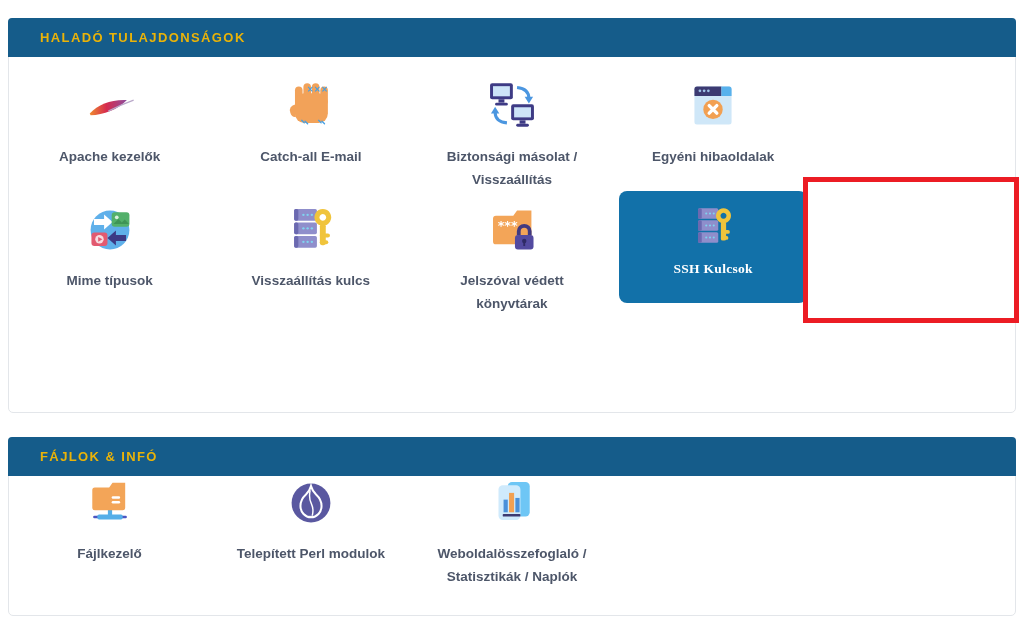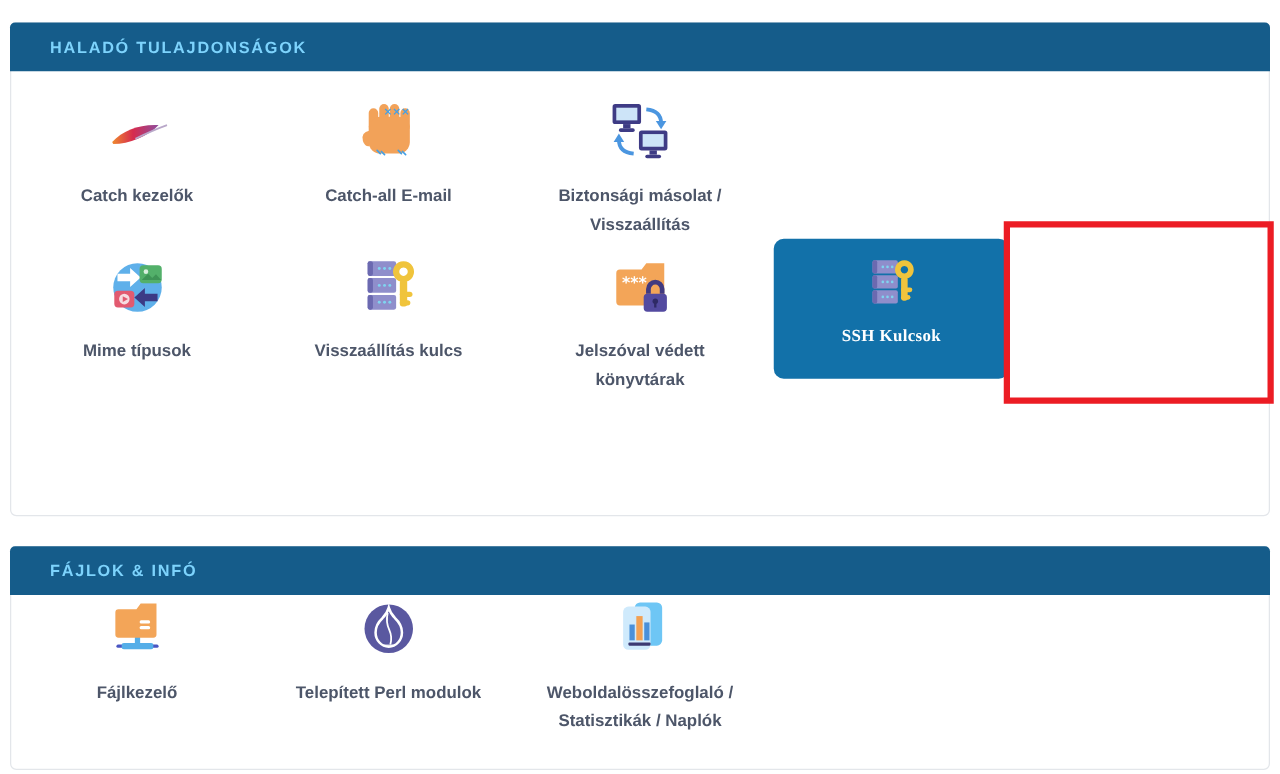--- a/index.html
+++ b/index.html
@@ -4,21 +4,21 @@
 <style>
   * { margin: 0; padding: 0; box-sizing: border-box; }
   html, body { width: 1024px; height: 619px; background: #ffffff; overflow: hidden;
     font-family: "Liberation Sans", "DejaVu Sans", sans-serif; }
   .stage { position: relative; width: 1024px; height: 619px; background: #fff; }
 
   .panel { position: absolute; left: 8px; width: 1008px; border: 1px solid #e3e6ea;
     border-radius: 5px; background: #fff; }
   .panel-header { height: 39px; background: #155c8a; border-radius: 4px 4px 0 0;
     display: flex; align-items: center; padding-left: 32px; margin: -1px -1px 0 -1px; }
-  .panel-title { color: #7dd3fc; font-size: 13px; font-weight: bold; letter-spacing: 1.4px; }
+  .panel-title { color: #eab308; font-size: 13px; font-weight: bold; letter-spacing: 1.4px; }
 
   .grid { display: grid; grid-template-columns: repeat(5, 1fr); }
   .cell { display: flex; flex-direction: column; align-items: center; cursor: pointer; }
   .icon-box { width: 56px; height: 54px; display: flex; align-items: center; justify-content: center; }
   .tile-label { margin-top: 12px; font-size: 13.5px; font-weight: bold; color: #4d5669;
     text-align: center; line-height: 23px; max-width: 172px; }
 
   
   .row1 .cell { padding-top: 22px; height: 118px; }
   .row2 .cell { padding-top: 28px; height: 130px; }
@@ -56,21 +56,21 @@
                 <linearGradient id="gFeather" x1="0" y1="0" x2="1" y2="0">
               <stop offset="0" stop-color="#ef8a2e"></stop>
                   <stop offset="0.45" stop-color="#d62b4e"></stop>
                   <stop offset="1" stop-color="#8e4d9e"></stop>
             </linearGradient>
               </defs>
             <path d="M8 41 C18 30 34 24 52 25 C42 36 24 43 9 43 Z" fill="url(#gFeather)"></path>
             <path d="M30 38 C38 34 46 30 60 25" stroke="#b9a8c9" stroke-width="1.6" fill="none"></path>
           </svg>
         </div>
-        <div class="tile-label">Catch kezelők</div>
+        <div class="tile-label">Apache kezelők</div>
       </div>
 
       <div class="cell">
         <div class="icon-box">
           <svg width="56" height="54" viewBox="0 0 64 64">
             <g fill="#f2a259">
               <rect x="13" y="9" width="9" height="22" rx="4.5"></rect>
               <rect x="23" y="5" width="9" height="22" rx="4.5"></rect>
               <rect x="33" y="5" width="9" height="22" rx="4.5"></rect>
               <rect x="43" y="9" width="9" height="22" rx="4.5"></rect>
@@ -102,20 +102,37 @@
             <path d="M38 10 C48 11 52 16 52 23" stroke="#4b96e0" stroke-width="3.6" fill="none"></path>
             <path d="M47 21 h10 l-5 8 z" fill="#4b96e0"></path>
             <path d="M26 52 C16 51 12 46 12 39" stroke="#4b96e0" stroke-width="3.6" fill="none"></path>
             <path d="M7 41 h10 l-5 -8 z" fill="#4b96e0"></path>
           </svg>
         </div>
         <div class="tile-label">Biztonsági másolat / Visszaállítás</div>
       </div>
 
 
+      <div class="cell">
+        <div class="icon-box">
+          <svg width="56" height="54" viewBox="0 0 64 64">
+            <rect x="10" y="9" width="44" height="45" rx="3" fill="#cfe7f8"></rect>
+            <path d="M10 12 a3 3 0 0 1 3 -3 h29 v11 H10 z" fill="#3c3a72"></path>
+            <path d="M42 9 h9 a3 3 0 0 1 3 3 v8 h-12 z" fill="#58b1ec"></path>
+            <g fill="#9fc3e8">
+              <circle cx="16.5" cy="14" r="1.6"></circle>
+                <circle cx="21.5" cy="14" r="1.6"></circle>
+                <circle cx="26.5" cy="14" r="1.6"></circle>
+            </g>
+            <circle cx="32" cy="36" r="11.5" fill="#f2a052"></circle>
+            <path d="M27.5 31.5 l9 9 M36.5 31.5 l-9 9" stroke="#fff" stroke-width="4" stroke-linecap="round"></path>
+          </svg>
+        </div>
+        <div class="tile-label">Egyéni hibaoldalak</div>
+      </div>
     </div>
 
     <div class="grid row2">
 
       <div class="cell">
         <div class="icon-box">
           <svg width="56" height="54" viewBox="0 0 64 64">
             <circle cx="32" cy="32" r="23" fill="#5fb0ea"></circle>
             <path d="M13 19 h12 v-5.5 l10 9 -10 9 v-5.5 h-12 z" fill="#ffffff"></path>
             <rect x="34" y="11" width="21" height="17" rx="3.5" fill="#53b06a"></rect>

